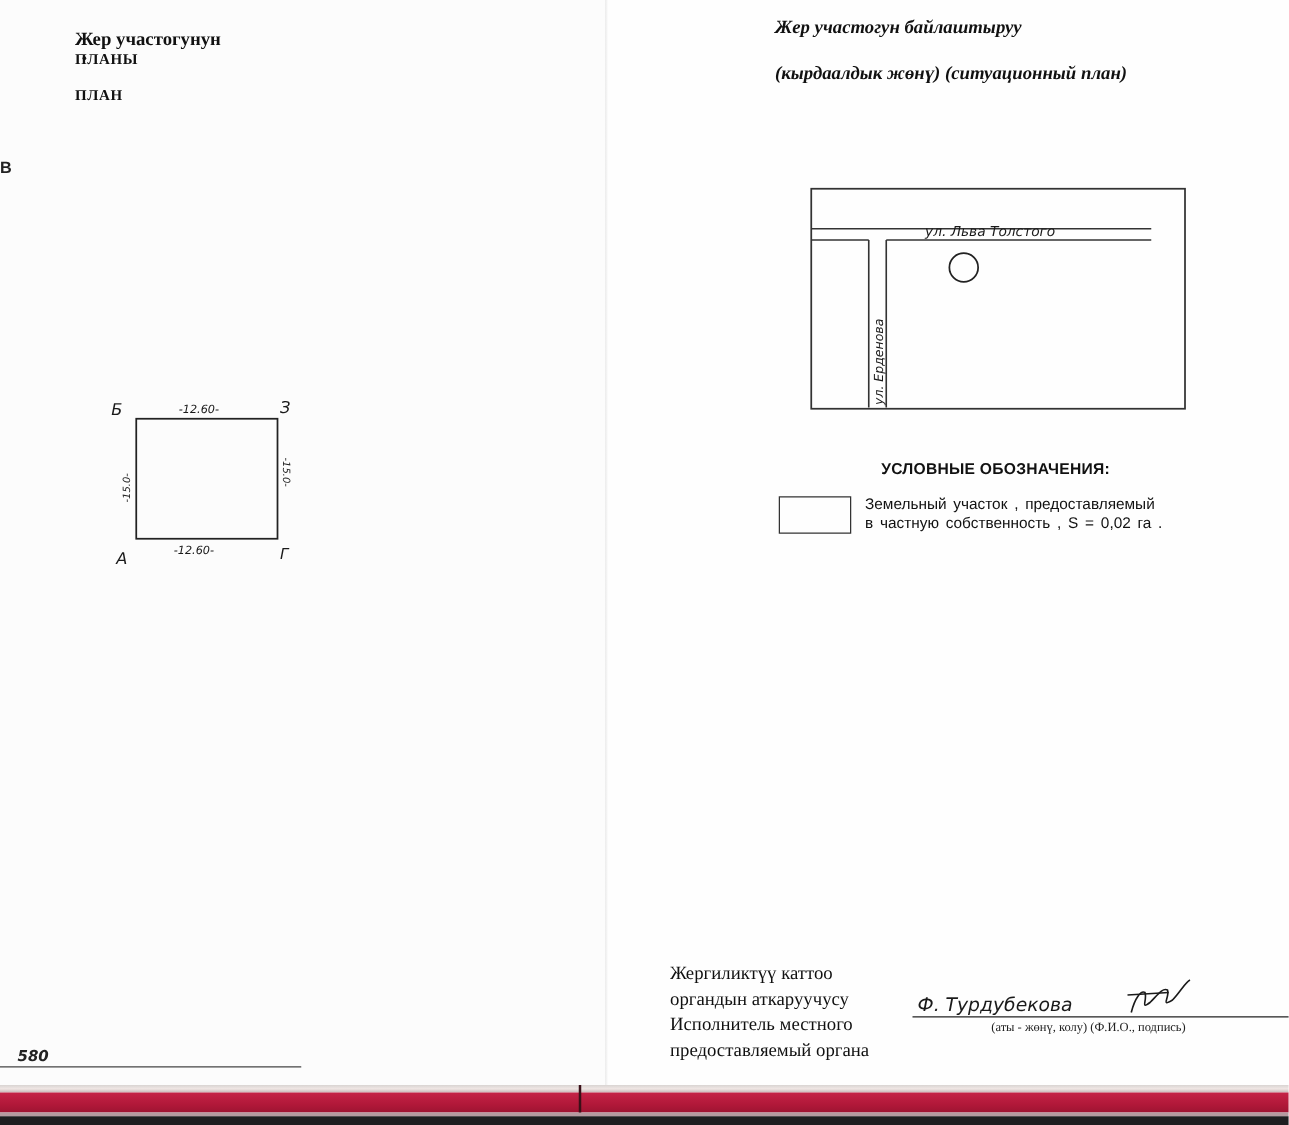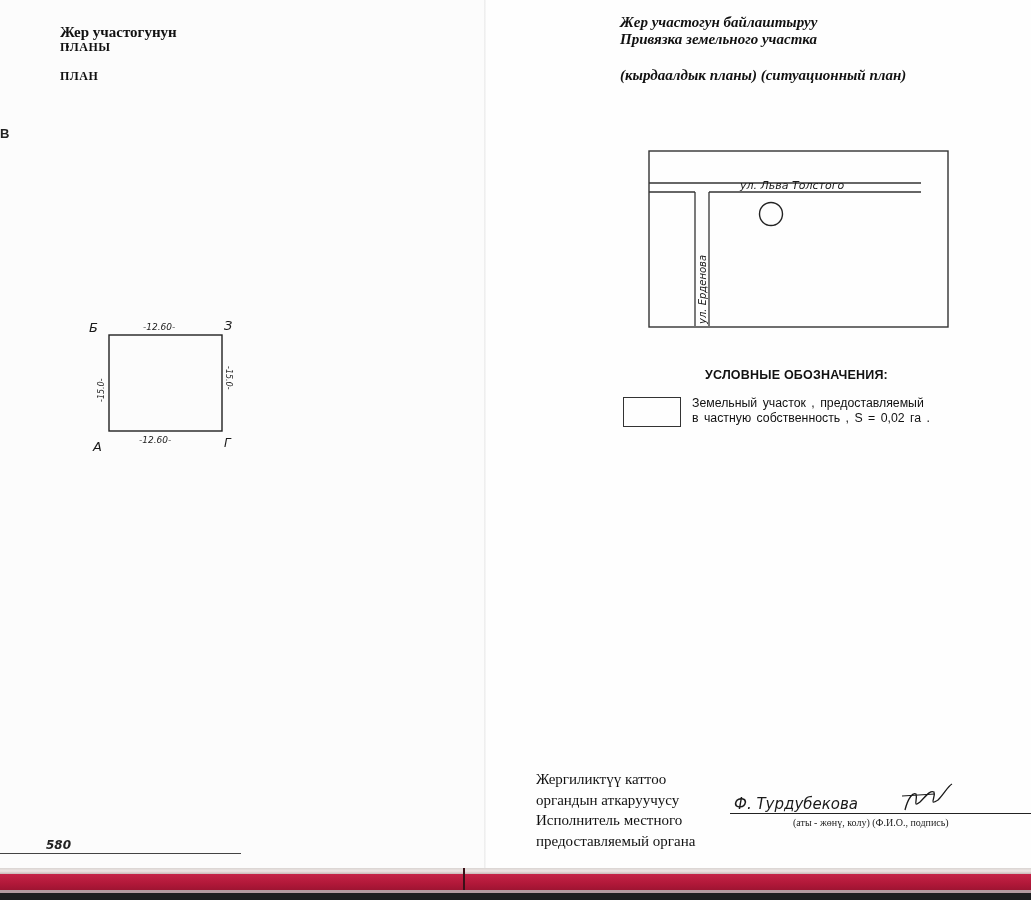--- a/index.html
+++ b/index.html
@@ -28,21 +28,21 @@
 
     .legend-title { position: absolute; left: 705px; top: 368px; font-family: "Liberation Sans", sans-serif; font-weight: bold; font-size: 12.5px; color: #111; letter-spacing: 0.2px; }
     .legend-box { position: absolute; left: 623px; top: 397px; width: 58px; height: 30px; border: 1.3px solid #333; }
     .legend-text { position: absolute; left: 692px; top: 396px; font-family: "Liberation Sans", sans-serif; font-size: 12.3px; line-height: 15px; color: #111; word-spacing: 2px; }
 
     .signature-block { position: absolute; left: 536px; top: 733px; font-size: 15px; line-height: 20.5px; color: #111; margin-top: 36px; }
     .sig-line { position: absolute; left: 730px; top: 813px; width: 301px; height: 1.3px; background: #222; }
     .sig-caption { position: absolute; left: 793px; top: 817px; font-size: 10px; color: #222; }
     .sig-svg { position: absolute; left: 730px; top: 780px; }
 
-    .page-number { position: absolute; left: 14px; top: 838px; font-family: "DejaVu Sans", sans-serif; font-style: italic; font-weight: bold; font-size: 12px; color: #222; margin-left: 32px; }
+    .page-number { position: absolute; left: 14px; top: 838px; font-family: "DejaVu Sans", sans-serif; font-style: italic; font-weight: bold; font-size: 12px; color: #222; }
     .bottom-line-left { position: absolute; left: 0; top: 853px; width: 241px; height: 1.3px; background: #444; }
 
     .cover-strip { position: absolute; left: 0; top: 868px; width: 1031px; height: 32px; }
     .cover-edge { position: absolute; left: 0; top: 0; width: 1031px; height: 6px; background: linear-gradient(to bottom, #d9d4d2, #efe6e4 50%, #c9b8b8); }
     .cover-red { position: absolute; left: 0; top: 6px; width: 1031px; height: 16px; background: linear-gradient(to bottom, #c52347, #b11839 60%, #9e1432); }
     .cover-bottom { position: absolute; left: 0; top: 22px; width: 1031px; height: 3px; background: #b49aa0; }
     .cover-dark { position: absolute; left: 0; top: 25px; width: 1031px; height: 7px; background: #1e1e20; }
     .cover-fold-mark { position: absolute; left: 463px; top: 0; width: 2px; height: 22px; background: #3a1018; }
   </style>
 </head>
@@ -71,23 +71,22 @@
   <text class="hand" x="59" y="133" font-size="9">-12.60-</text>
   <text class="hand" x="0" y="0" font-size="8" transform="translate(24,92) rotate(-90)">-15.0-</text>
   <text class="hand" x="0" y="0" font-size="8" transform="translate(146,56) rotate(90)">-15.0-</text>
 </svg>
 
 <div class="page-number">580</div>
 <div class="bottom-line-left"></div>
 
 <div class="title-block title-right">
   <div>Жер участогун байлаштыруу</div>
-  <div>Привязка земельного участка</div>
   <div class="gap"></div>
-  <div>(кырдаалдык планы) (ситуационный план)</div>
+  <div>(кырдаалдык жөнү) (ситуационный план)</div>
 </div>
 
 <svg class="situation-svg" width="308" height="186" viewBox="0 0 308 186">
   <rect x="4" y="3" width="299" height="176" fill="none" stroke="#333" stroke-width="1.4"></rect>
   <line x1="4" y1="35" x2="276" y2="35" stroke="#333" stroke-width="1.3"></line>
   <line x1="4" y1="44" x2="50" y2="44" stroke="#333" stroke-width="1.3"></line>
   <line x1="64" y1="44" x2="276" y2="44" stroke="#333" stroke-width="1.3"></line>
   <line x1="50" y1="44" x2="50" y2="178" stroke="#333" stroke-width="1.3"></line>
   <line x1="64" y1="44" x2="64" y2="178" stroke="#333" stroke-width="1.3"></line>
   <circle cx="126" cy="66" r="11.5" fill="none" stroke="#222" stroke-width="1.4"></circle>

